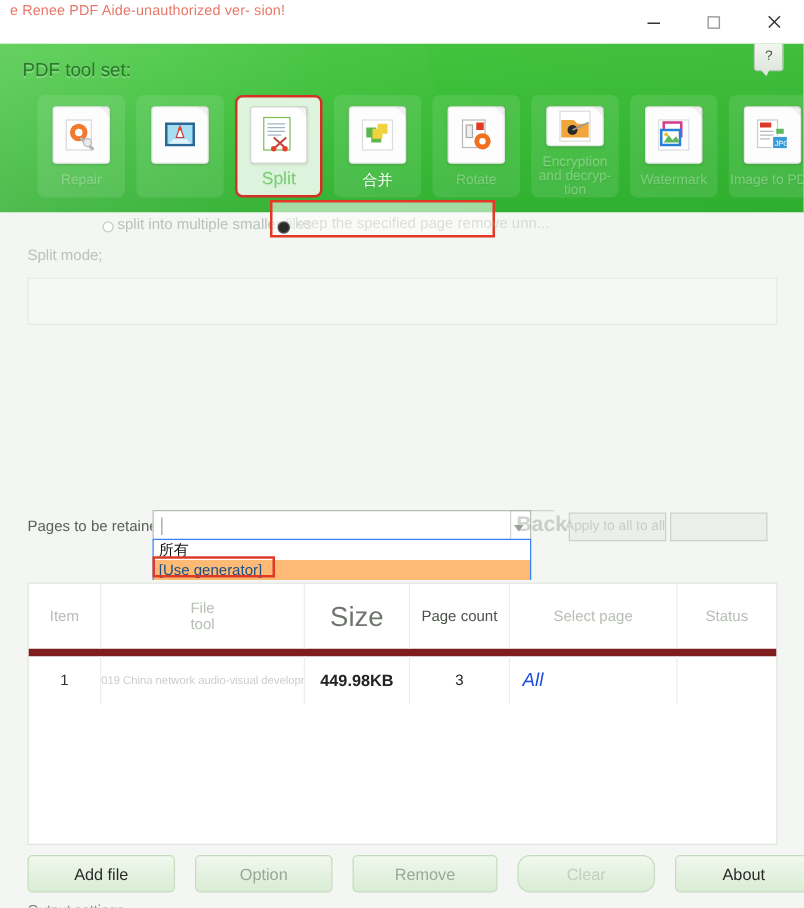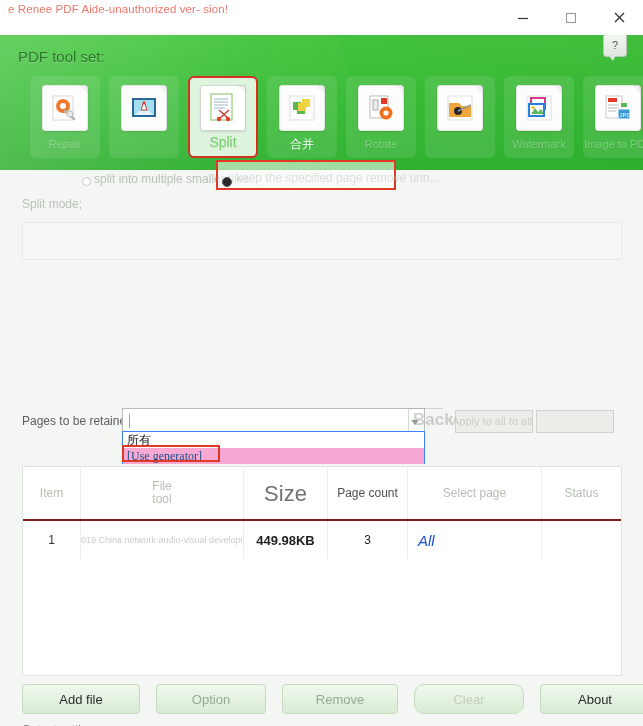--- a/index.html
+++ b/index.html
@@ -130,32 +130,32 @@
   .ghost-text{
     position:absolute;left:452px;top:245px;font-size:11px;color:rgba(170,180,168,0.55);white-space:nowrap;
   }
 
   
   .dropdown{
     position:absolute;left:122px;top:261px;width:303px;height:33px;
     background:#ffffff;border:1px solid #3b82f6;box-sizing:border-box;z-index:30;
   }
   .dd-item{height:16px;font-size:12px;line-height:16px;padding-left:4px;color:#111;}
-  .dd-item.sel{background:#f9a8d4;color:#1b4f86;font-family:Liberation Serif, serif;}
+  .dd-item.sel{background:#fdba74;color:#1b4f86;}
   .dd-sel-box{
     position:absolute;left:122px;top:275px;width:98px;height:17px;
     border:2px solid #e03a26;box-sizing:border-box;z-index:31;pointer-events:none;
   }
 
   
   .table{
     position:absolute;left:22px;top:296px;width:600px;height:210px;
     background:#ffffff;border:1px solid #dfe4de;box-sizing:border-box;
   }
-  .thead{display:flex;height:52px;border-bottom:2px solid #7f1d1d;}
+  .thead{display:flex;height:52px;border-bottom:6px solid #7f1d1d;}
   .th{
     display:flex;align-items:center;justify-content:center;text-align:center;
     color:#b6beb4;font-size:12px;border-right:1px solid #eceee9;box-sizing:border-box;line-height:13px;
   }
   .th.size{color:#6e756d;font-size:22px;}
   .th.pages{color:#4c524b;font-size:12px;}
   .th.last{border-right:none;}
   .trow{display:flex;height:38px;}
   .td{
     display:flex;align-items:center;justify-content:center;text-align:center;
@@ -297,20 +297,21 @@
 
       <div class="tool faint">
         <div class="glyph">
           <svg width="30" height="30" viewBox="0 0 30 30">
             <rect x="3" y="3" width="24" height="24" fill="#fff" stroke="#ddd"></rect>
             <path d="M4 10 h10 l3 3 h9 v11 h-22 z" fill="#f0a63a"></path>
             <circle cx="13" cy="18" r="4" fill="#2a2a2a"></circle>
             <path d="M13 18 L26 12" stroke="#9a9a9a" stroke-width="1.4"></path>
           </svg>
         </div>
+        <div class="label">Encryption and decryp-tion</div>
       </div>
 
       <div class="tool faint">
         <div class="glyph">
           <svg width="30" height="30" viewBox="0 0 30 30">
             <rect x="3" y="3" width="24" height="24" fill="#fff" stroke="#ddd"></rect>
             <rect x="7" y="5" width="14" height="11" fill="none" stroke="#d63a8a" stroke-width="2"></rect>
             <rect x="5" y="11" width="15" height="12" fill="#fff" stroke="#2a7fd6" stroke-width="2"></rect>
             <path d="M7 21 l4 -6 l3 4 l3 -3 l3 5 z" fill="#5cb85c"></path>
             <circle cx="9" cy="14.5" r="1.6" fill="#f0c020"></circle>

